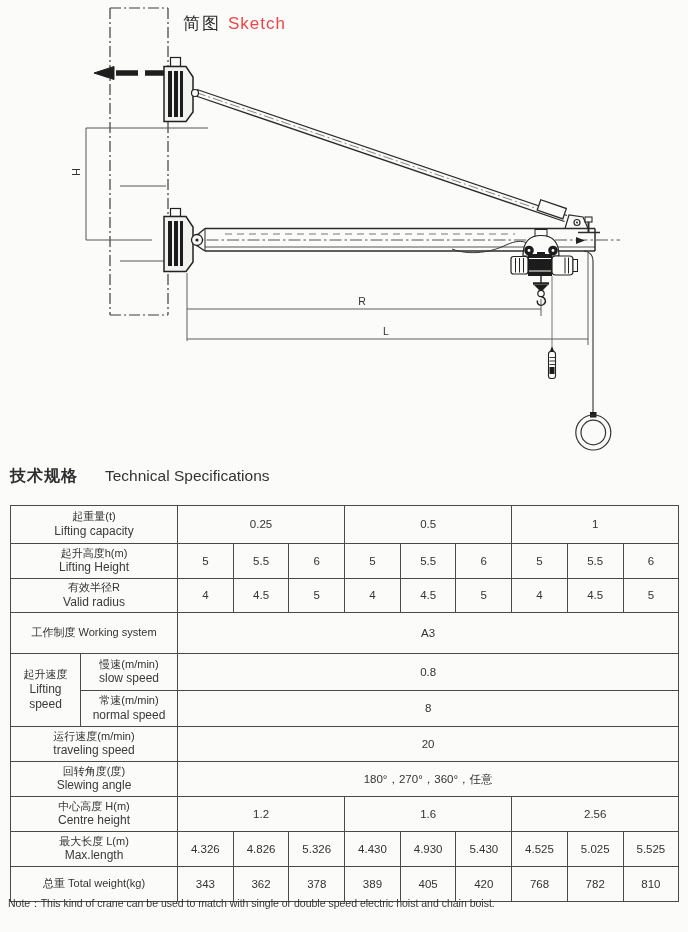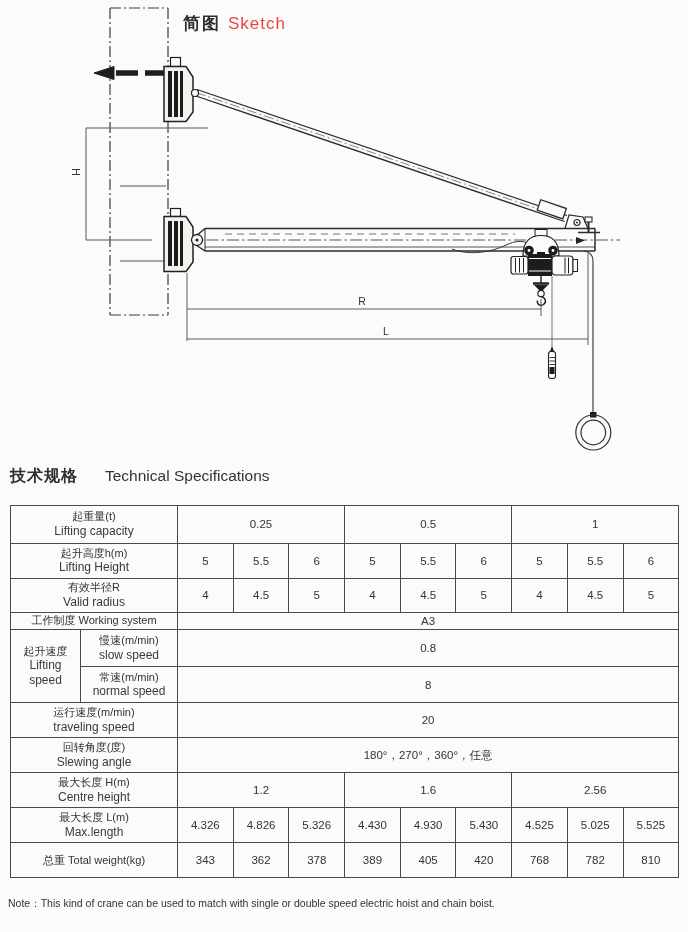--- a/index.html
+++ b/index.html
@@ -5,21 +5,21 @@
   html,body{margin:0;padding:0;}
   body{
     width:688px;height:932px;position:relative;
     background:#fbfbfa;
     font-family:"Liberation Sans","DejaVu Sans",sans-serif;
     color:#2e2e2e;overflow:hidden;
   }
   .abs{position:absolute;}
   
   .sketch-title{left:183px;top:12px;font-size:17px;white-space:nowrap;}
-  .sketch-title .zh{font-weight:bold;letter-spacing:2px;}
+  .sketch-title .zh{font-weight:normal;letter-spacing:2px;}
   .sketch-title .en{font-weight:normal;margin-left:7px;letter-spacing:1px;color:#ef4444;}
   .tech-title{left:10px;top:466px;font-size:16px;white-space:nowrap;}
   .tech-title .zh{font-weight:bold;letter-spacing:1px;}
   .tech-title .en{font-weight:normal;font-size:15.5px;margin-left:27px;color:#333;}
   
   table.spec{
     position:absolute;left:10px;top:505px;width:668px;
     border-collapse:collapse;table-layout:fixed;
     font-size:11px;color:#333;
   }
@@ -239,21 +239,21 @@
     <td class="val">4</td>
     <td class="val">4.5</td>
     <td class="val">5</td>
     <td class="val">4</td>
     <td class="val">4.5</td>
     <td class="val">5</td>
     <td class="val">4</td>
     <td class="val">4.5</td>
     <td class="val">5</td>
   </tr>
-  <tr style="height:17px">
+  <tr style="height:41px">
     <td colspan="2" class="lbl">
       <div class="zh">工作制度  Working system</div>
     </td>
     <td colspan="9" class="val">A3</td>
   </tr>
   <tr style="height:37px">
     <td rowspan="2" class="lbl">
       <div class="zh">起升速度</div>
       <div class="en">Lifting  speed</div>
     </td>
@@ -279,21 +279,21 @@
   </tr>
   <tr style="height:35px">
     <td colspan="2" class="lbl">
       <div class="zh">回转角度(度)</div>
       <div class="en">Slewing  angle</div>
     </td>
     <td colspan="9" class="val">180°，270°，360°，任意</td>
   </tr>
   <tr style="height:35px">
     <td colspan="2" class="lbl">
-      <div class="zh">最大长度 H(m)</div>
+      <div class="zh">中心高度 H(m)</div>
       <div class="en">Centre  height</div>
     </td>
     <td colspan="3" class="val">1.2</td>
     <td colspan="3" class="val">1.6</td>
     <td colspan="3" class="val">2.56</td>
   </tr>
   <tr style="height:35px">
     <td colspan="2" class="lbl">
       <div class="zh">最大长度 L(m)</div>
       <div class="en">Max.length</div>

